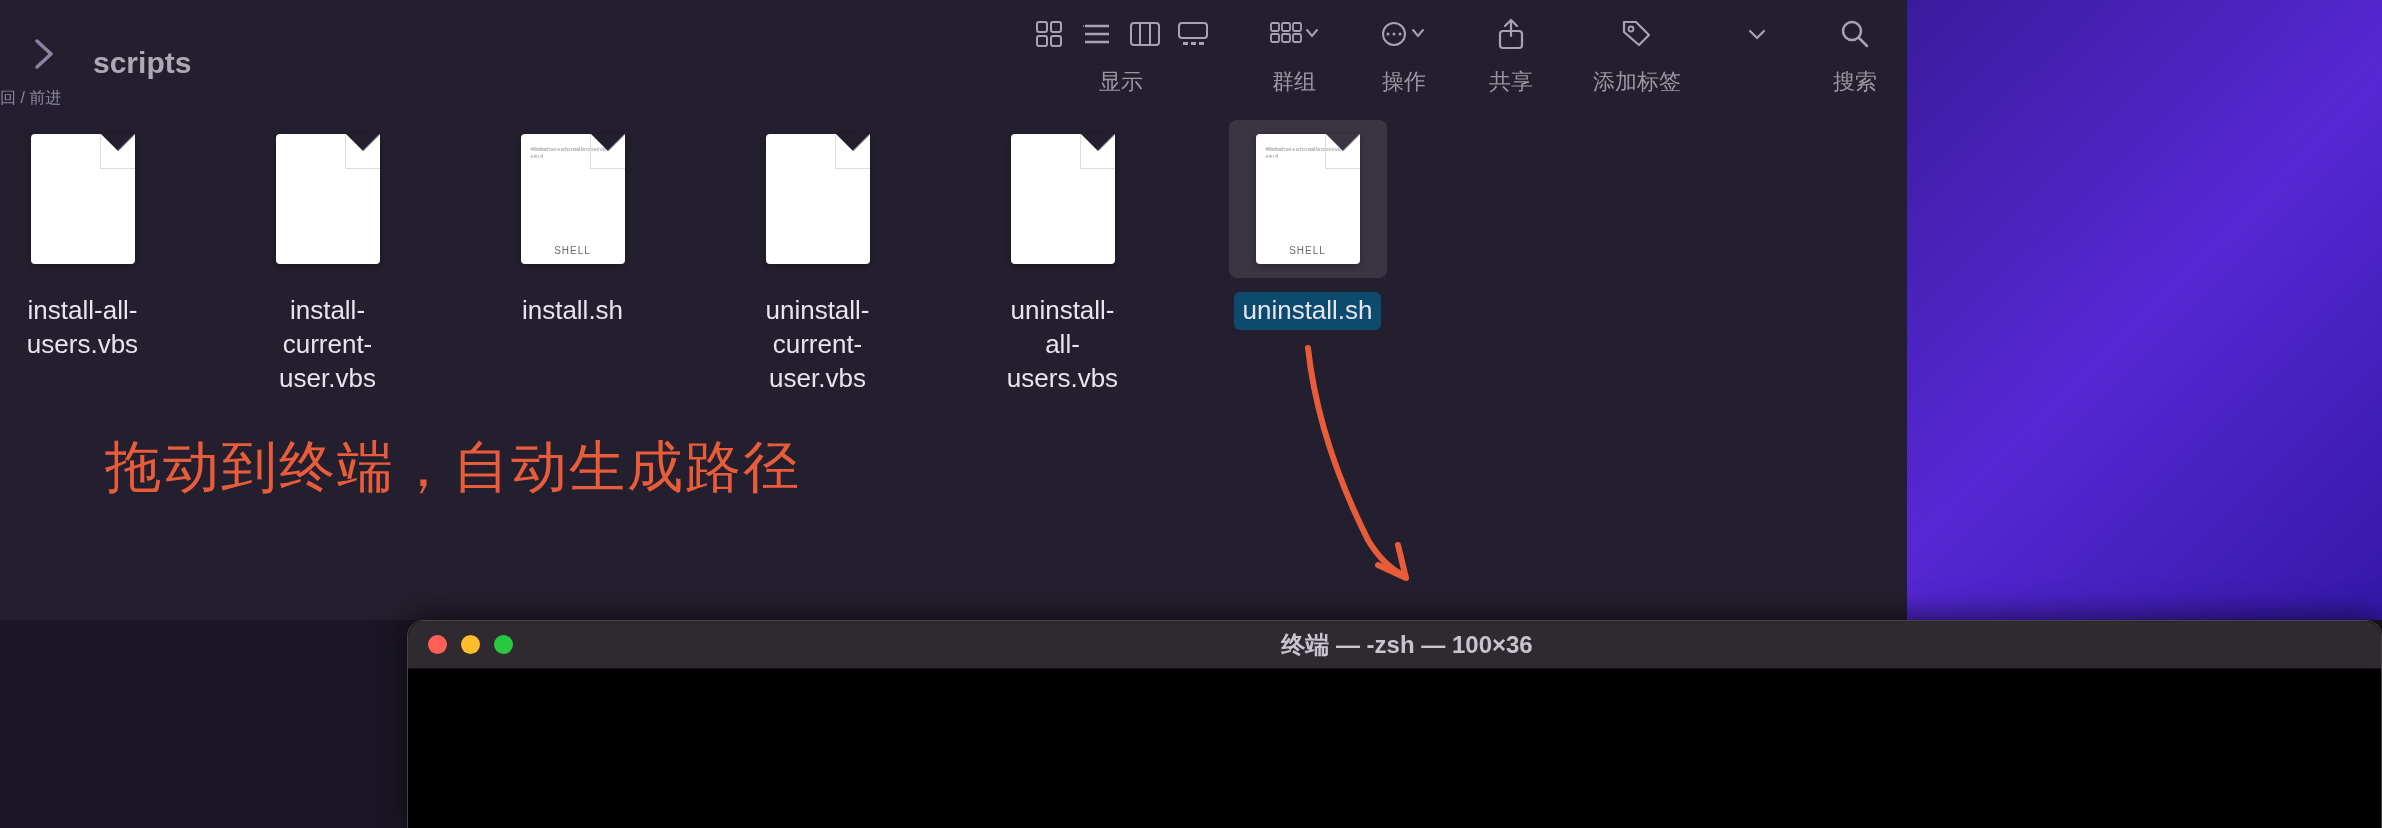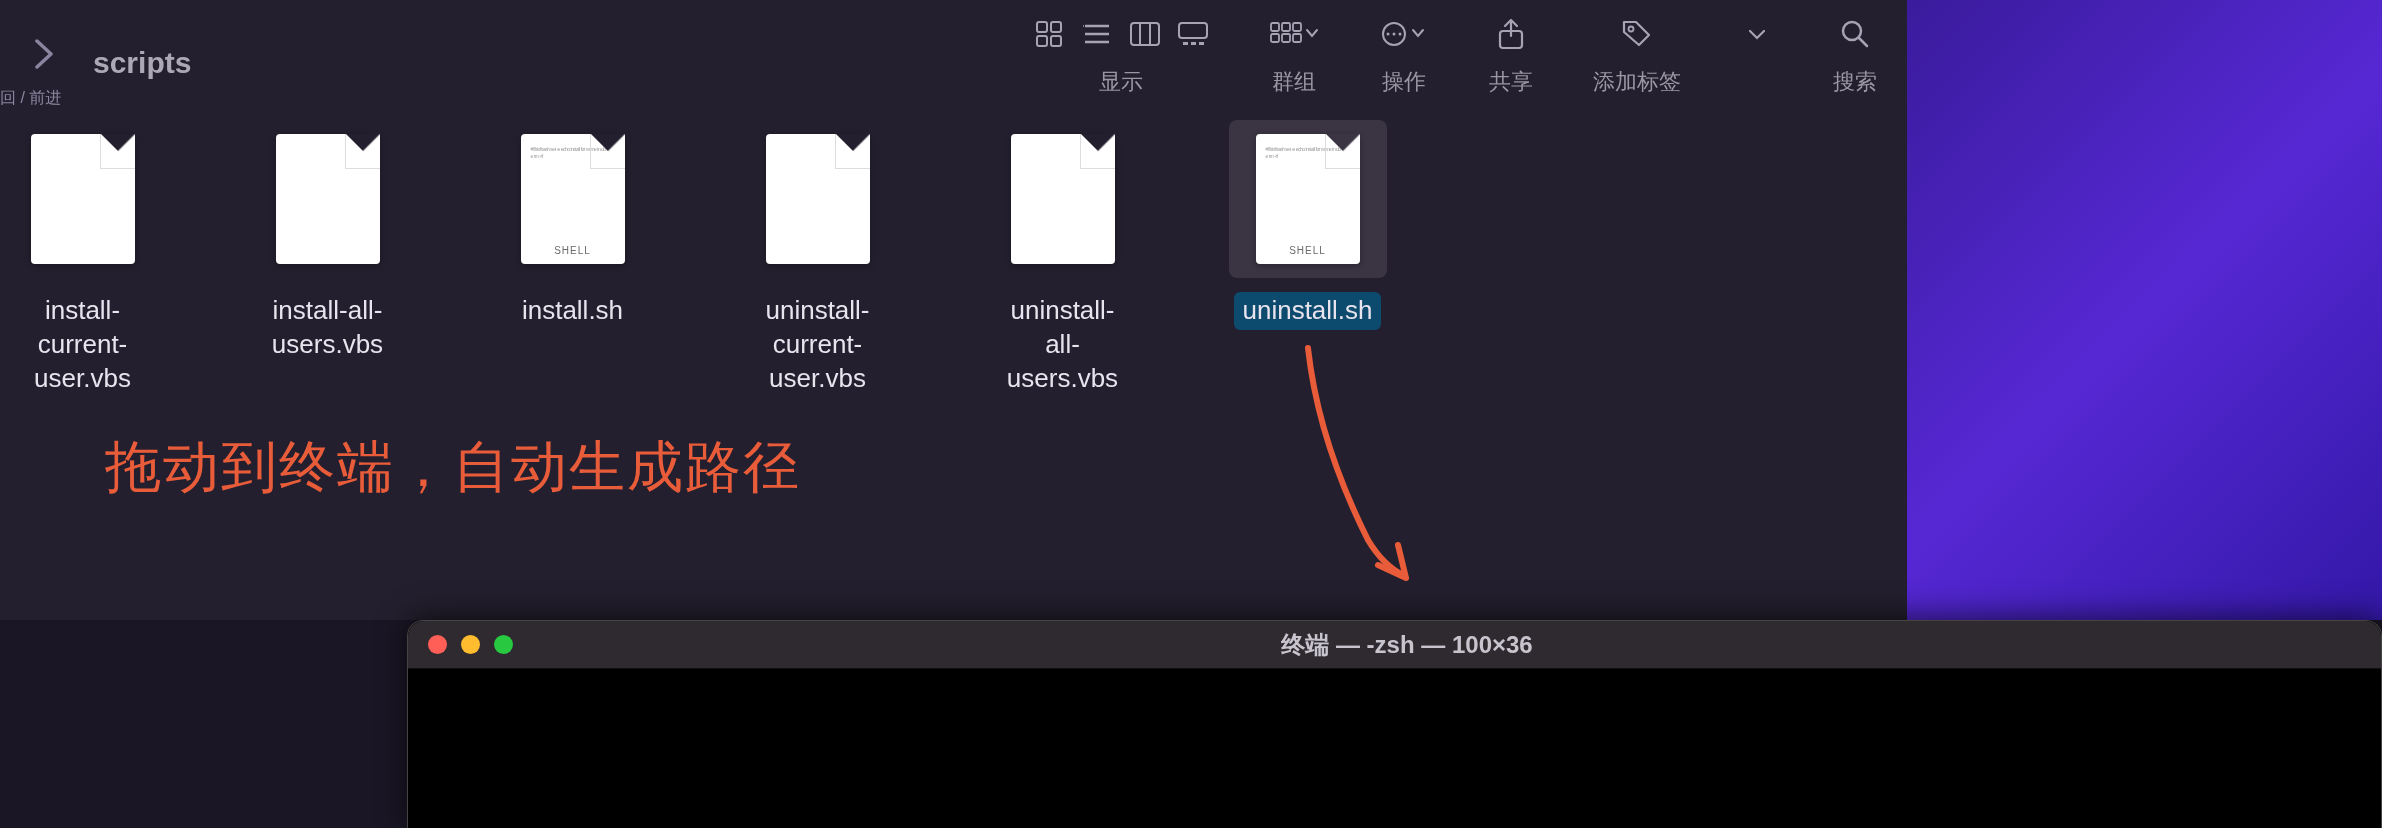--- a/index.html
+++ b/index.html
@@ -433,27 +433,27 @@
         <div class="tb-label">搜索</div>
       </div>
     </div>
   </div>
 
   <div class="files" id="files-container">
       <div class="file-item">
         <div class="file-icon-wrap">
           <div class="file-icon"></div>
         </div>
-        <div class="file-name">install-current-user.vbs</div>
+        <div class="file-name">install-all-users.vbs</div>
       </div>
       <div class="file-item">
         <div class="file-icon-wrap">
           <div class="file-icon"></div>
         </div>
-        <div class="file-name">install-all-users.vbs</div>
+        <div class="file-name">install-current-user.vbs</div>
       </div>
       <div class="file-item">
         <div class="file-icon-wrap">
           <div class="file-icon shell">
             <div class="sh-lines">#!/bin/bash set -e echo install for name in do done rm -rf</div>
             <div class="sh-tag">SHELL</div>
           </div>
         </div>
         <div class="file-name">install.sh</div>
       </div>

